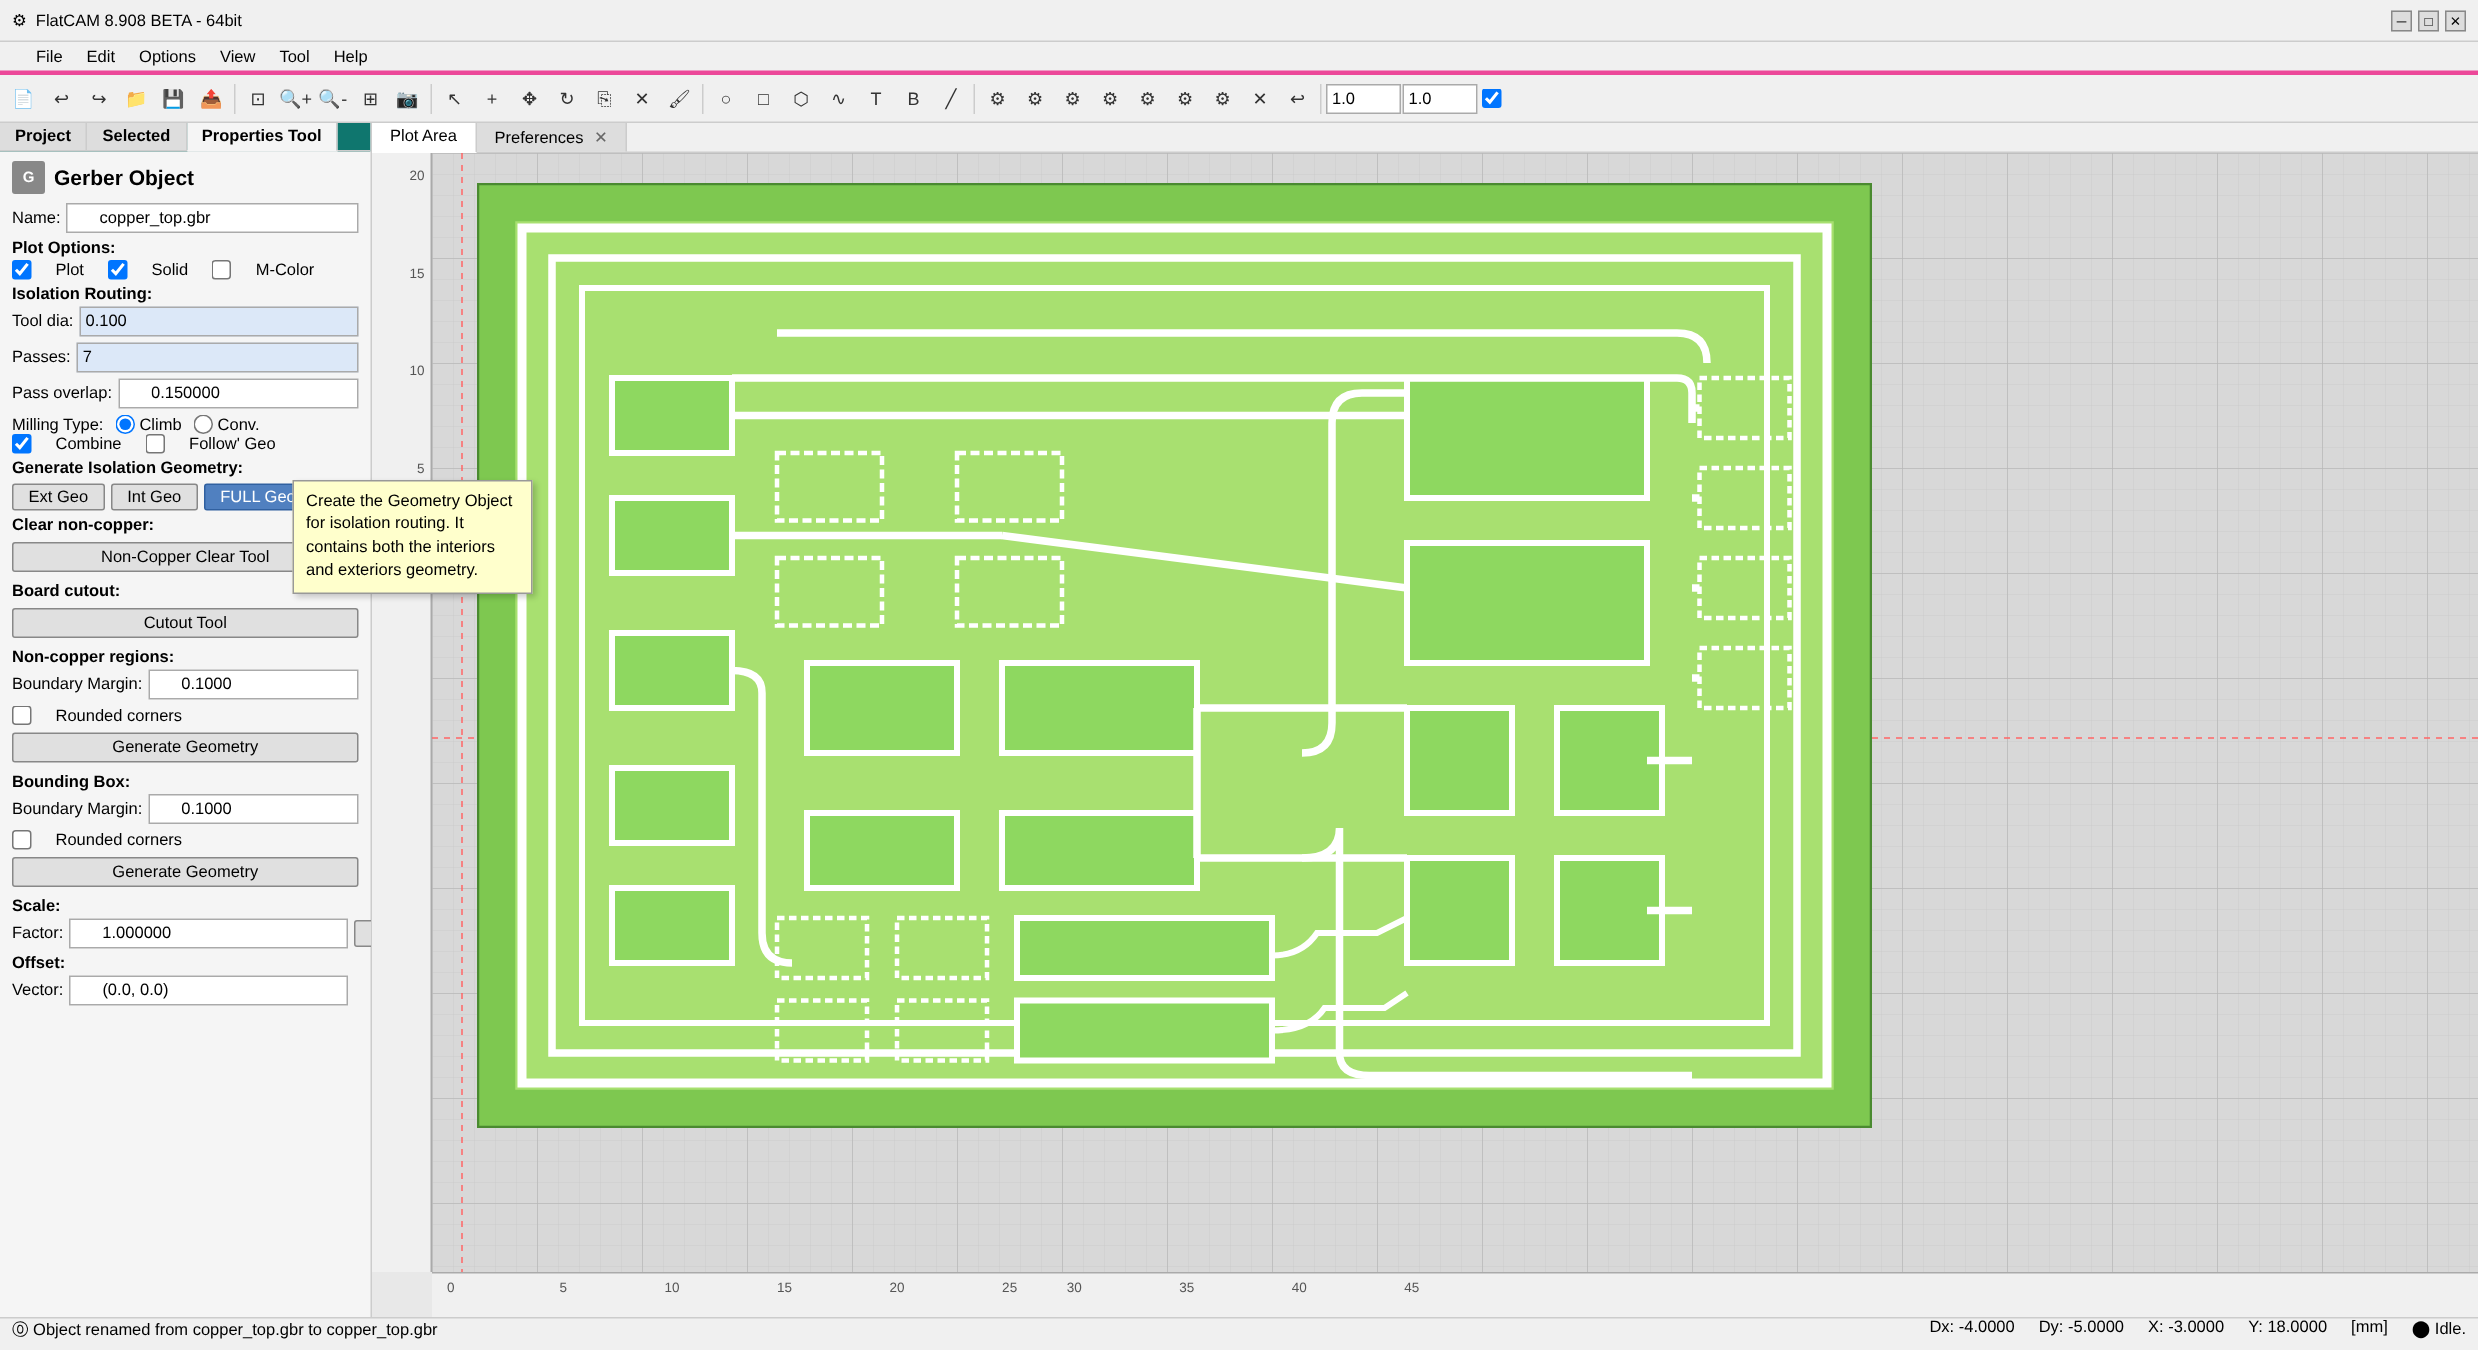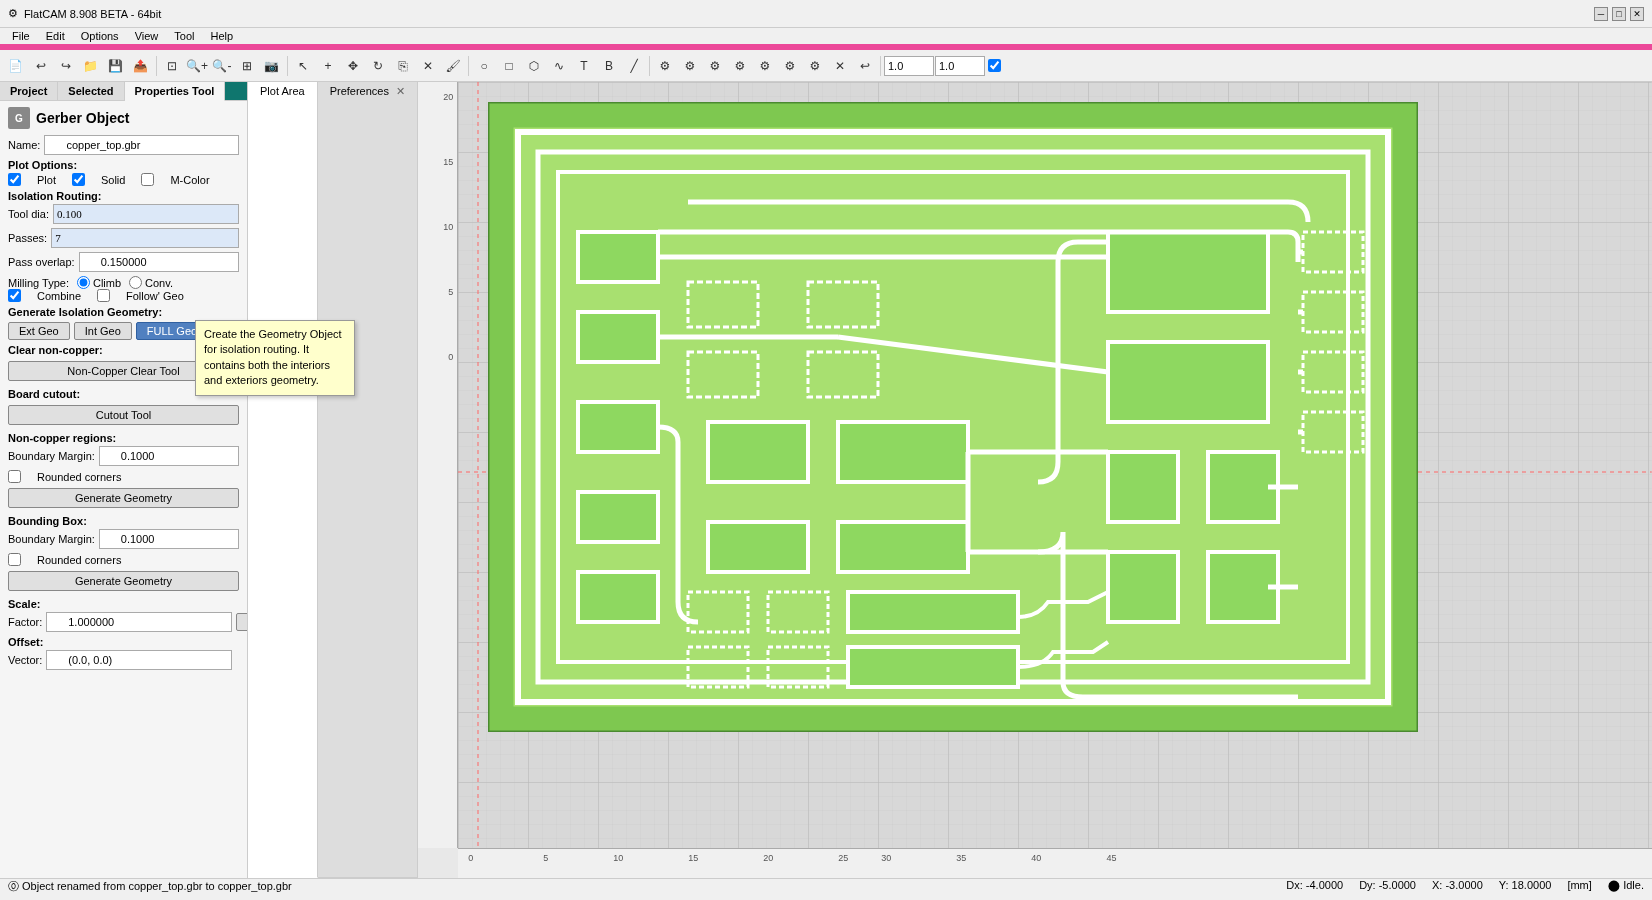--- a/index.html
+++ b/index.html
@@ -11,21 +11,21 @@
       background: #f0f0f0; height: 28px; padding: 0 8px;
       border-bottom: 1px solid #ccc;
     }
     .title-bar-left { display: flex; align-items: center; gap: 6px; font-size: 11px; }
     .title-bar-controls { display: flex; gap: 4px; }
     .title-bar-btn { width: 14px; height: 14px; border: 1px solid #888; background: #ddd; cursor: pointer; font-size: 9px; display: flex; align-items: center; justify-content: center; }
 
     
     .menu-bar {
       display: flex; align-items: center; height: 22px; background: #f0f0f0;
-      border-bottom: 6px solid #ec4899; padding: 0 4px;
+      border-bottom: 3px solid #ec4899; padding: 0 16px;
     }
     .menu-item { padding: 2px 8px; cursor: pointer; font-size: 11px; }
 
     
     .toolbar {
       display: flex; align-items: center; height: 32px; background: #f0f0f0;
       border-bottom: 1px solid #ccc; padding: 0 4px; gap: 1px;
     }
     .tb-btn {
       width: 24px; height: 24px; border: 1px solid transparent; background: transparent;
@@ -49,21 +49,21 @@
 
     
     .panel-content { overflow-y: auto; flex: 1; padding: 6px 8px; }
 
     .gerber-header { display: flex; align-items: center; gap: 6px; margin-bottom: 6px; font-size: 14px; font-weight: bold; }
     .gerber-icon { width: 22px; height: 22px; background: #888; border-radius: 2px; display: flex; align-items: center; justify-content: center; color: white; font-size: 10px; }
 
     .field-row { display: flex; align-items: center; margin-bottom: 4px; }
     .field-label { font-size: 11px; margin-right: 4px; white-space: nowrap; }
     .field-input { flex: 1; height: 20px; border: 1px solid #aaa; padding: 0 21px; font-size: 11px; background: white; }
-    .field-input-full { width: 100%; height: 20px; border: 1px solid #aaa; padding: 0 3px; font-size: 11px; background: #dce8f8; font-family: Liberation Serif, serif; }
+    .field-input-full { width: 100%; height: 20px; border: 1px solid #aaa; padding: 0 3px; font-size: 11px; background: #dce8f8; }
 
     .section-title { font-weight: bold; font-size: 11px; margin: 4px 0 2px 0; }
     .check-row { display: flex; align-items: center; gap: 16px; margin-bottom: 2px; font-size: 11px; }
     .check-row input[type=checkbox] { margin: 0; }
 
     .btn-row { display: flex; gap: 4px; margin: 4px 0; align-items: center; }
     .btn { padding: 2px 10px; border: 1px solid #888; background: #e0e0e0; cursor: pointer; font-size: 11px; border-radius: 2px; }
     .btn-blue { background: #5080c0; color: white; border-color: #3060a0; }
     .btn-full { width: 100%; margin: 3px 0; padding: 3px; }
 
@@ -72,21 +72,21 @@
 
     
     .tooltip-box {
       position: absolute; left: 195px; top: 320px;
       background: #ffffcc; border: 1px solid #999; padding: 6px 8px;
       font-size: 11px; z-index: 100; max-width: 160px; line-height: 1.4;
       box-shadow: 2px 2px 4px rgba(0,0,0,0.2);
     }
 
     
-    .canvas-area { flex: 1; display: flex; flex-direction: row; background: #e8e8e8; justify-content: center; }
+    .canvas-area { flex: 1; display: flex; flex-direction: column; background: #e8e8e8; justify-content: center; }
     .plot-tabs { display: flex; border-bottom: 1px solid #ccc; background: #f0f0f0; }
     .plot-tab { padding: 3px 12px; cursor: pointer; border-right: 1px solid #ccc; font-size: 11px; background: #ddd; }
     .plot-tab.active { background: white; border-bottom: 1px solid white; margin-bottom: -1px; }
     .plot-tab-close { margin-left: 4px; cursor: pointer; color: #666; }
 
     .canvas-wrapper { flex: 1; position: relative; overflow: hidden; background: #e8e8e8; }
 
     
     .ruler-h { position: absolute; bottom: 0; left: 40px; right: 0; height: 30px; background: #f0f0f0; border-top: 1px solid #aaa; display: flex; align-items: flex-start; padding-top: 4px; }
     .ruler-v { position: absolute; left: 0; top: 0; bottom: 30px; width: 40px; background: #f0f0f0; border-right: 1px solid #aaa; display: flex; flex-direction: column; align-items: flex-end; padding-right: 4px; }

